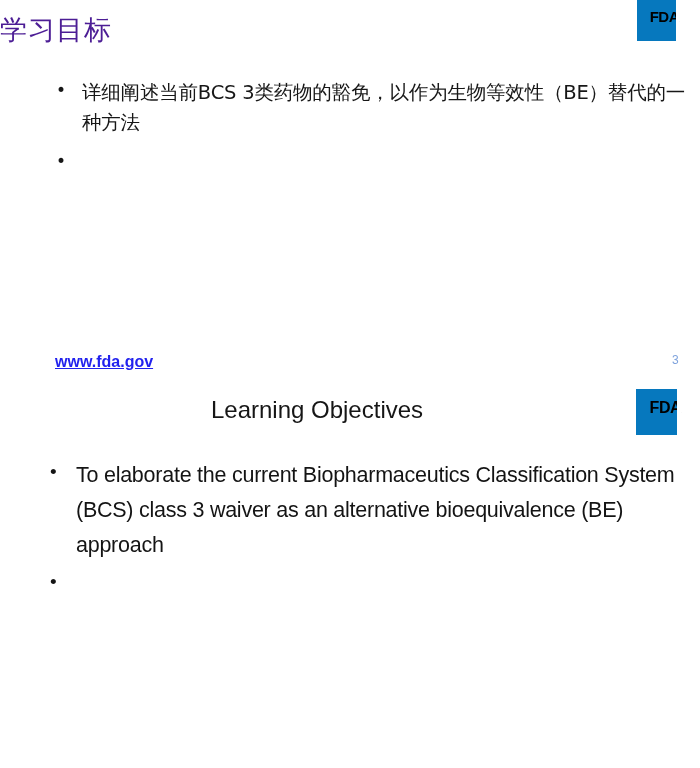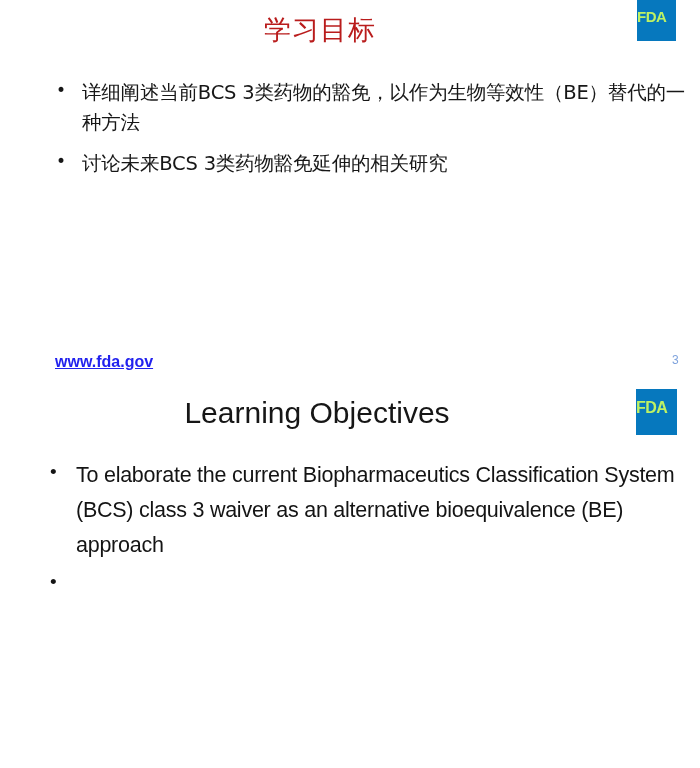--- a/index.html
+++ b/index.html
@@ -36,25 +36,25 @@
   
   .fda-logo {
     position: absolute;
     background: #0678be;
     display: block;
   }
   .fda-logo .fda-letters {
     position: absolute;
     left: 0;
     right: 0;
-    color: #bef264;
+    color: #000000;
     font-family: "Liberation Sans", sans-serif;
     font-weight: bold;
     letter-spacing: -0.5px;
-    text-align: left;
+    text-align: right;
     line-height: 1;
     user-select: none;
   }
   .fda-logo .fda-stripe {
     position: absolute;
     top: 0;
     bottom: 0;
     right: 0;
     background: #ffffff;
   }
@@ -84,25 +84,25 @@
     font-size: 16px;
   }
   #logo-en .fda-stripe { width: 4px; }
 
   
   #slide-cn .slide-title {
     position: absolute;
     top: 14px;
     left: 0;
     width: 640px;
-    text-align: center;
+    text-align: left;
     font-family: "DejaVu Sans", "Liberation Sans", sans-serif;
     font-size: 27px;
     font-weight: 400;
-    color: #b91c1c;
+    color: #4c1d95;
     letter-spacing: 1px;
     line-height: 1.15;
   }
 
   #slide-cn .bullets {
     position: absolute;
     top: 78px;
     left: 52px;
     width: 640px;
   }
@@ -126,21 +126,21 @@
   }
 
   
   #slide-en .slide-title {
     position: absolute;
     top: 18px;
     left: 0;
     width: 634px;
     text-align: center;
     font-family: "Liberation Sans", sans-serif;
-    font-size: 30px;
+    font-size: 24px;
     font-weight: 400;
     color: #161616;
     letter-spacing: 0px;
     line-height: 1.15;
   }
 
   #slide-en .bullets {
     position: absolute;
     top: 80px;
     left: 44px;
@@ -207,21 +207,20 @@
 
     <div class="slide-title">学习目标</div>
 
     <div class="bullets">
       <div class="bullet">
         <span class="dot">•</span>
         <span>详细阐述当前BCS 3类药物的豁免，以作为生物等效性（BE）替代的一种方法</span>
       </div>
       <div class="bullet">
         <span class="dot">•</span>
-        <span>讨论未来BCS 3类药物豁免延伸的相关研究</span>
       </div>
     </div>
 
     <a class="footer-link" id="footer-link-cn" href="#">www.fda.gov</a>
 
     <div class="footer-page" id="footer-page-cn">3</div>
   </div>
 
   <div class="slide" id="slide-en">
 

